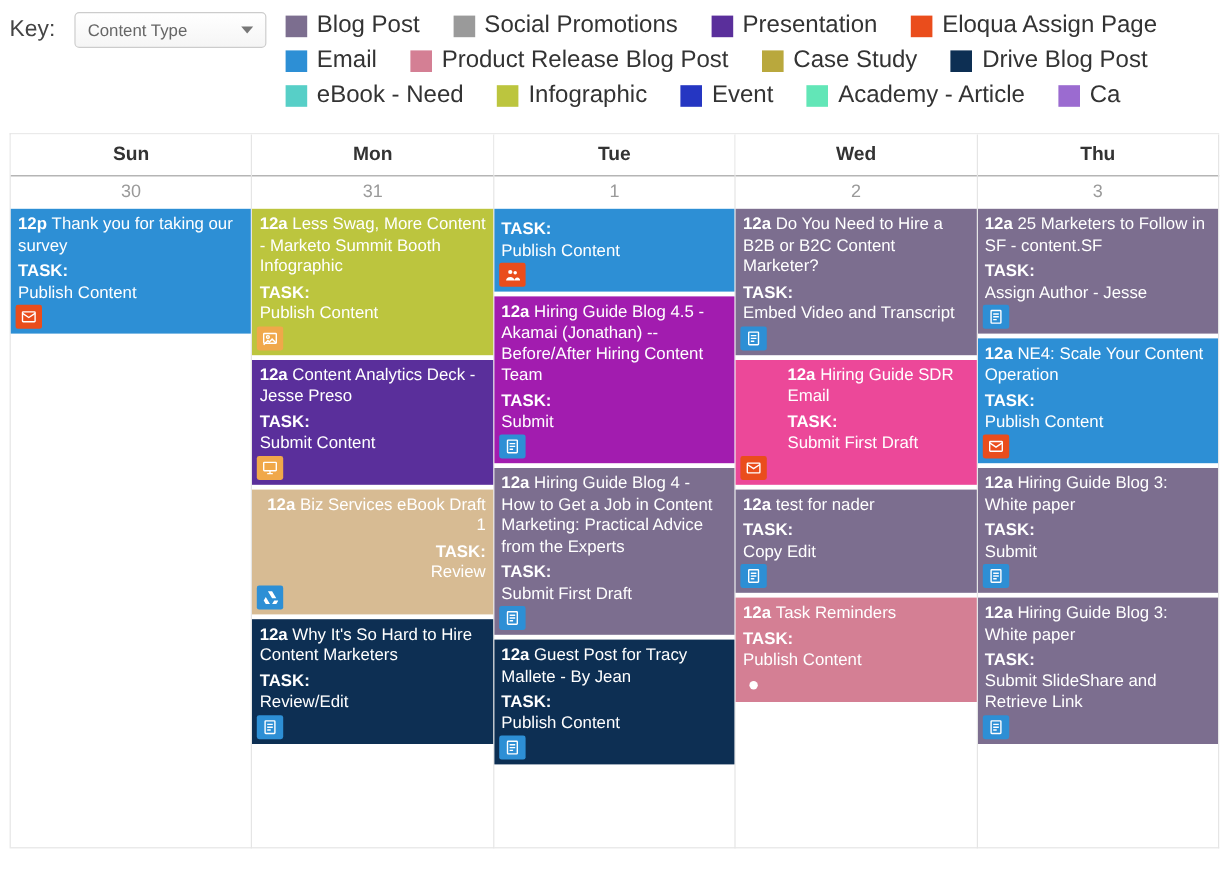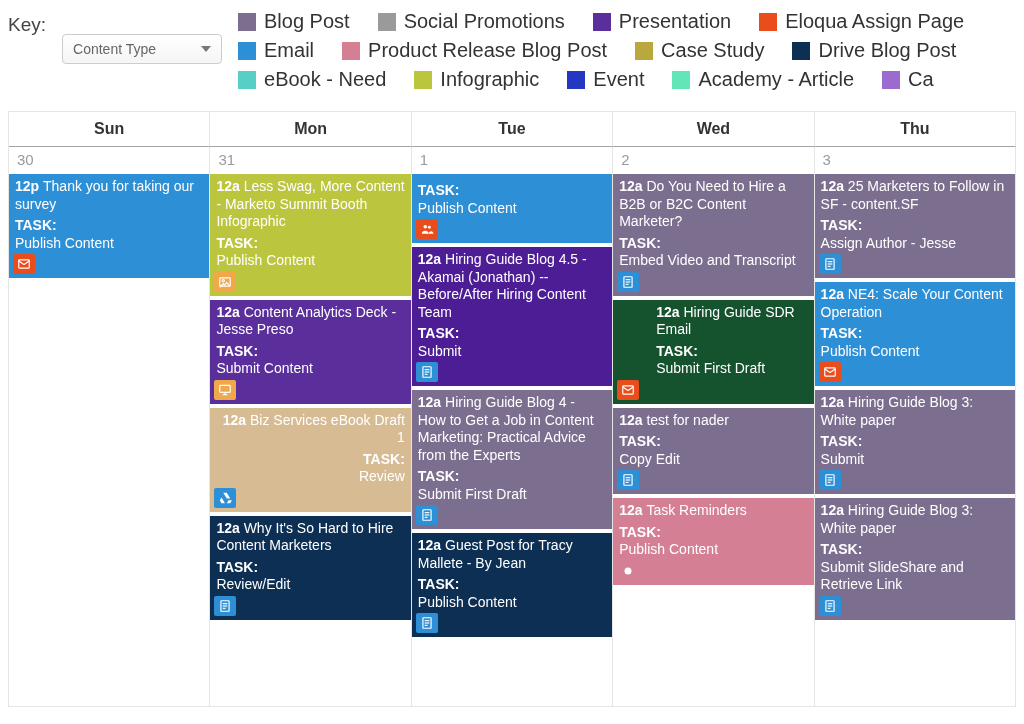--- a/index.html
+++ b/index.html
@@ -28,21 +28,20 @@
     justify-content: space-between;
     width: 160px;
     height: 30px;
     border: 1px solid #ccc;
     border-radius: 4px;
     background: linear-gradient(#fff,#f5f5f5);
     padding: 0 10px;
     color: #666;
     font-size: 14px;
     cursor: pointer;
-    margin-top: 24px;
   }
   .key-select .caret {
     border-left: 5px solid transparent;
     border-right: 5px solid transparent;
     border-top: 6px solid #777;
   }
   .legend {
     display: flex;
     flex-wrap: wrap;
     gap: 6px 28px;
@@ -76,21 +75,21 @@
     color: #333;
     background:#fff;
   }
   .cal-cell {
     border-right: 1px solid #e5e5e5;
     border-bottom: 1px solid #e5e5e5;
     min-height: 560px;
     padding-bottom: 10px;
   }
   .daynum {
-    text-align: left;
+    text-align: center;
     color: #9a9a9a;
     font-size: 15px;
     padding: 4px 8px 6px;
   }
   .event {
     color: #fff;
     padding: 4px 6px 26px 6px;
     margin: 0 0 4px 0;
     font-size: 14px;
     line-height: 1.25;
@@ -257,21 +256,21 @@
         <div class="task-label">TASK:</div>
         <div class="task-text">Publish Content</div>
         <span class="badge" style="background: rgb(234, 77, 28);">
           <svg viewBox="0 0 24 24" fill="#fff">
             <circle cx="9" cy="8" r="3"></circle>
             <circle cx="16" cy="9" r="2.5"></circle>
             <path d="M3 20c0-3 3-5 6-5s6 2 6 5H3zm12 0c0-2 1.5-4 4-4s4 2 4 4h-8z"></path>
           </svg>
         </span>
       </div>
-      <div class="event" style="background: #4c1d95;">
+      <div class="event" style="background: #a21caf;">
         <div><span class="time">12a </span><span class="title">Hiring Guide Blog 4.5 - Akamai (Jonathan) -- Before/After Hiring Content Team</span></div>
         <div class="task-label">TASK:</div>
         <div class="task-text">Submit</div>
         <span class="badge" style="background: rgb(45, 143, 213);">
           <svg viewBox="0 0 24 24" fill="none" stroke="#fff" stroke-width="2">
             <rect x="5" y="3" width="14" height="18" rx="1"></rect>
             <line x1="8" y1="8" x2="16" y2="8"></line>
             <line x1="8" y1="12" x2="16" y2="12"></line>
             <line x1="8" y1="16" x2="13" y2="16"></line>
           </svg>
@@ -312,21 +311,21 @@
         <div class="task-text">Embed Video and Transcript</div>
         <span class="badge" style="background: rgb(45, 143, 213);">
           <svg viewBox="0 0 24 24" fill="none" stroke="#fff" stroke-width="2">
             <rect x="5" y="3" width="14" height="18" rx="1"></rect>
             <line x1="8" y1="8" x2="16" y2="8"></line>
             <line x1="8" y1="12" x2="16" y2="12"></line>
             <line x1="8" y1="16" x2="13" y2="16"></line>
           </svg>
         </span>
       </div>
-      <div class="event" style="background: #14532d; padding-left: 43px;">
+      <div class="event" style="background: #ec4899; padding-left: 43px;">
         <div><span class="time">12a </span><span class="title">Hiring Guide SDR Email</span></div>
         <div class="task-label">TASK:</div>
         <div class="task-text">Submit First Draft</div>
         <span class="badge" style="background: rgb(234, 77, 28);">
           <svg viewBox="0 0 24 24" fill="none" stroke="#fff" stroke-width="2">
             <rect x="3" y="5" width="18" height="14" rx="1"></rect>
             <path d="M3 7l9 6 9-6"></path>
           </svg>
         </span>
       </div>

